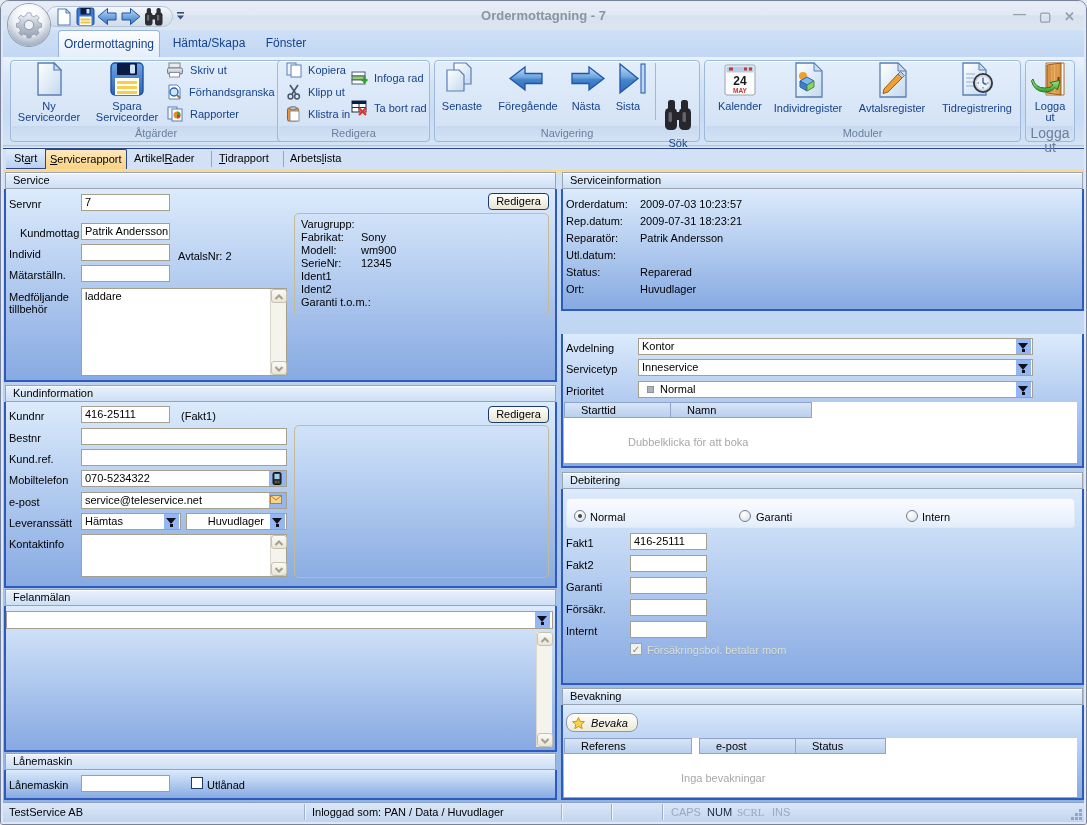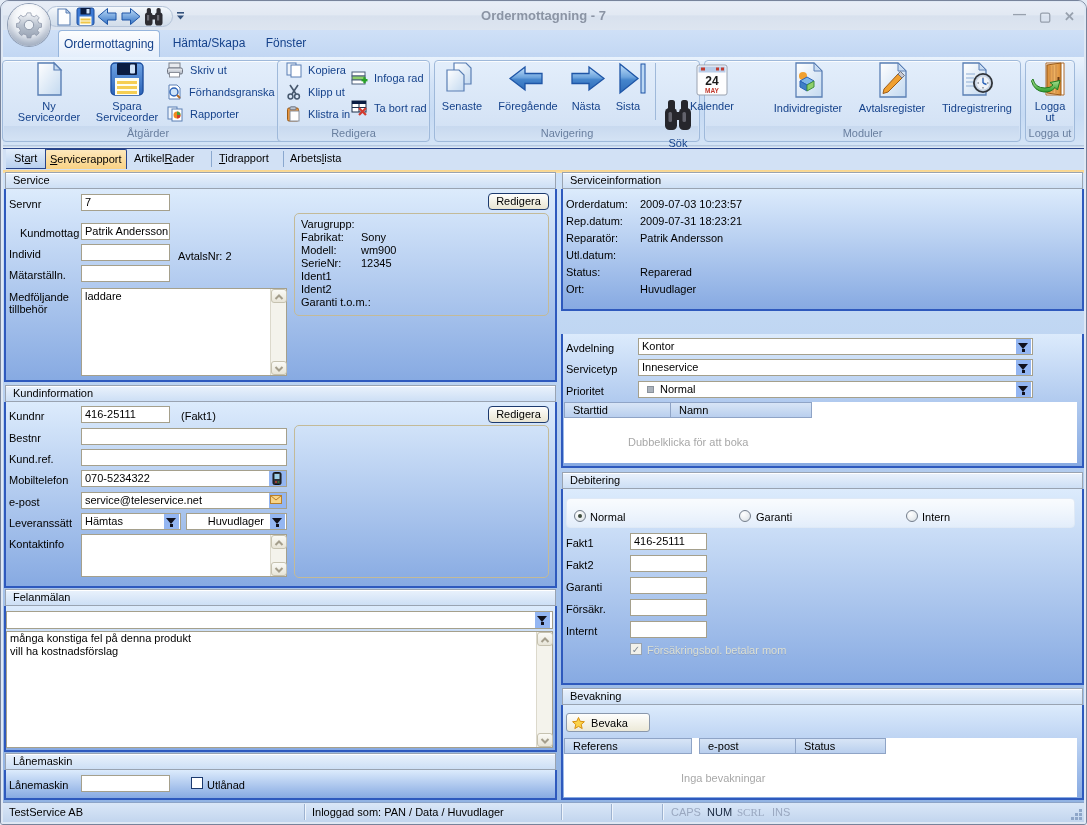--- a/index.html
+++ b/index.html
@@ -72,21 +72,21 @@
 .cmbarr:after { content:""; position:absolute; left:2px; top:4px;
   border:5px solid transparent; border-top:6px solid #10101c; }
 .cmbarr:before { content:""; position:absolute; left:6px; top:10px; width:3px; height:3px; background:#10101c; }
 
 .vsb { position:absolute; width:16px; background:#f4f3ec; border-left:1px solid #dcd9cc; }
 .sbbtn { position:absolute; left:0; width:16px; height:14px;
   background:linear-gradient(#fafaf6, #e8e5d8); border:1px solid #c6c2b0; border-radius:3px;
   text-align:center; }
 .sbbtn svg { display:block; margin:4px auto 0; }
 .gridhdr { position:absolute; height:16px; background:linear-gradient(#d8e5f6, #b9cfee);
-  border:1px solid #8fa4c6; line-height:14px; padding-left:8px; }
+  border:1px solid #8fa4c6; line-height:14px; padding-left:16px; }
 .gray { color:#a8a8a8; }
 .radio { width:12px; height:12px; border-radius:50%; background:radial-gradient(circle at 35% 30%, #fff, #e8ecef 60%, #cdd4da); border:1px solid #747e8c; }
 .rdot { position:absolute; left:3px; top:3px; width:4px; height:4px; border-radius:50%; background:#3c4a3c; }
 .ssep { top:804px; width:1px; height:16px; background:#9db2d0; box-shadow:1px 0 0 #eef4fb; }
 .grp > .lbl11, .grp > .fld, .grp > .abs, .grp > .btn-luna, .grp > .cmbarr, .grp > .vsb, .grp > .gridhdr { z-index:2; }
 .grp .gband, .grp .gbody { z-index:1; }
 </style>
 </head>
 <body>
 <div id="frame"></div>
@@ -156,34 +156,34 @@
         <stop offset=".5" stop-color="#b9c2cf"></stop>
         <stop offset="1" stop-color="#98a3b4"></stop>
       </linearGradient>
     </defs>
   <path fill="url(#gearg)" stroke="#8a94a6" stroke-width=".8" d="M13 2 h4 l.6 3 a10 10 0 0 1 3 1.2 l2.5-1.7 2.8 2.8 -1.7 2.5 a10 10 0 0 1 1.2 3 l3 .6 v4 l-3 .6 a10 10 0 0 1 -1.2 3 l1.7 2.5 -2.8 2.8 -2.5-1.7 a10 10 0 0 1 -3 1.2 l-.6 3 h-4 l-.6-3 a10 10 0 0 1 -3-1.2 l-2.5 1.7 -2.8-2.8 1.7-2.5 a10 10 0 0 1 -1.2-3 l-3-.6 v-4 l3-.6 a10 10 0 0 1 1.2-3 L3.4 7.3 6.2 4.5 8.7 6.2 a10 10 0 0 1 3-1.2 z"></path>
   <circle cx="15" cy="15" r="5" fill="#eef2f7" stroke="#8a94a6"></circle>
 </svg>
 <div class="rtab" id="rtab-active" style="left:58px; width:102px;">Ordermottagning</div>
 <div class="rtab" style="left:168px; width:82px;">Hämta/Skapa</div>
 <div class="rtab" style="left:260px; width:52px;">Fönster</div>
-<div class="rgroup" style="left:2px; width:292px;">
+<div class="rgroup" style="left:10px; width:292px;">
     <div class="rglabel">Åtgärder</div>
   </div>
 <div class="rgroup" style="left:277px; width:153px;">
     <div class="rglabel">Redigera</div>
   </div>
 <div class="rgroup" style="left:434px; width:266px;">
     <div class="rglabel">Navigering</div>
   </div>
 <div class="rgroup" style="left:704px; width:317px;">
     <div class="rglabel">Moduler</div>
   </div>
 <div class="rgroup" style="left:1025px; width:50px;">
-    <div class="rglabel" style="font-size:11px;">Logga ut</div>
+    <div class="rglabel" style="font-size:14px;">Logga ut</div>
   </div>
 
 <div class="bigbtn" style="left:16px;">
  <svg width="34" height="36" viewBox="0 0 34 36">
       <path d="M6 2 h16 l7 7 v25 h-23 z" fill="url(#pg)" stroke="#5a7fb4" stroke-width="1.4"></path>
       <path d="M22 2 l7 7 h-7 z" fill="#c9dcf2" stroke="#5a7fb4" stroke-width="1.2"></path>
  <defs>
         <linearGradient id="pg" x1="0" y1="0" x2="1" y2="1">
           <stop offset="0" stop-color="#ffffff"></stop>
           <stop offset="1" stop-color="#c3d9f0"></stop>
@@ -336,21 +336,21 @@
         <rect x="8" y="2" width="7" height="12" rx="2.5"></rect>
         <rect x="21" y="2" width="7" height="12" rx="2.5"></rect>
         <rect x="15" y="14" width="6" height="8"></rect>
       </g>
       <rect x="8.5" y="14" width="3.5" height="10" rx="1.5" fill="#62626c"></rect>
       <rect x="22.5" y="14" width="3.5" height="10" rx="1.5" fill="#62626c"></rect>
     </svg>
  <div class="lbl">Sök</div>
 </div>
 
-<div class="bigbtn" style="left:679px;">
+<div class="bigbtn" style="left:707px;">
  <svg width="34" height="36" viewBox="0 0 34 36">
   <rect x="2" y="4" width="30" height="30" rx="2" fill="#fdfdfe" stroke="#9aa2b0"></rect>
   <rect x="3.5" y="5.5" width="27" height="6" fill="#b8cce8"></rect>
   <g fill="#c23a2e">
         <rect x="6" y="6.5" width="4" height="3"></rect>
         <rect x="21" y="6.5" width="3" height="3"></rect>
         <rect x="26" y="6.5" width="3" height="3"></rect>
       </g>
   <text x="17" y="24" font-family="Liberation Sans" font-size="12" font-weight="bold" fill="#1a1a1a" text-anchor="middle">24</text>
   <text x="17" y="31.5" font-family="Liberation Sans" font-size="6.5" font-weight="bold" fill="#c23a2e" text-anchor="middle">MAY</text>
@@ -516,21 +516,20 @@
       </div>
     </div>
  <div class="abs" style="left:290px; top:40px; width:255px; height:153px; border:1px solid #c3ba98; border-radius:5px;"></div>
 </div>
 
 <div class="grp" style="left:4px; top:589px; width:553px; height:163px;">
  <div class="gband">Felanmälan</div>
  <div class="gbody"></div>
  <div class="fld" style="left:2px; top:22px; width:547px; height:18px;"></div>
  <div class="cmbarr" style="left:531px; top:23px; height:16px;"></div>
- <div class="fld" style="left:2px; top:42px; width:547px; height:117px; line-height:13px;">många konstiga fel på denna produkt<br>vill ha kostnadsförslag</div>
  <div class="vsb" style="left:532px; top:43px; height:115px;">
    <div class="sbbtn" style="top:0;">
         <svg width="10" height="6" viewBox="0 0 10 6">
           <path d="M1.5 5 L5 1.5 8.5 5" fill="none" stroke="#a49e8c" stroke-width="2"></path>
         </svg>
       </div>
       <div class="sbbtn" style="bottom:0;">
         <svg width="10" height="6" viewBox="0 0 10 6">
           <path d="M1.5 1 L5 4.5 8.5 1" fill="none" stroke="#a49e8c" stroke-width="2"></path>
         </svg>
@@ -593,21 +592,21 @@
  <div class="fld" style="left:69px; top:127px; width:77px;"></div>
  <div class="lbl11" style="left:5px; top:153px;">Internt</div>
  <div class="fld" style="left:69px; top:149px; width:77px;"></div>
  <div class="abs" style="left:69px; top:171px; width:12px; height:12px; background:#f2f1ea; border:1px solid #99a3ae; color:#7f8a96; font-size:10px; line-height:11px; text-align:center;">✓</div>
  <div class="lbl11" style="left:86px; top:172px; color:#dcdfd2; text-shadow:0 1px 0 rgba(120,130,150,.35);">Försäkringsbol. betalar mom</div>
 </div>
 
 <div class="grp" style="left:561px; top:688px; width:523px; height:112px;">
  <div class="gband">Bevakning</div>
  <div class="gbody"></div>
- <div class="abs" style="left:5px; top:25px; width:84px; height:19px; background:linear-gradient(#fefefd,#ece9d8); border:1px solid #8a98ac; border-radius:3px; line-height:17px;">
+ <div class="abs" style="left:5px; top:25px; width:72px; height:19px; background:linear-gradient(#fefefd,#ece9d8); border:1px solid #8a98ac; border-radius:8px; line-height:17px;font-style:italic;">
    <svg width="13" height="13" style="vertical-align:middle; margin-left:5px;" viewBox="0 0 13 13">
         <path d="M6.5 0.5 l1.7 3.8 4.2 .4 -3.2 2.8 1 4.1 -3.7-2.2 -3.7 2.2 1-4.1 L0.6 4.7 l4.2-.4 z" fill="#fbd34a" stroke="#d8900f"></path>
       </svg>
    <span style="vertical-align:middle; margin-left:3px;">Bevaka</span></div>
  <div class="abs" style="left:3px; top:50px; width:513px; height:59px; background:#fff;"></div>
  <div class="gridhdr" style="left:3px; top:50px; width:128px;">Referens</div>
  <div class="gridhdr" style="left:138px; top:50px; width:97px;">e-post</div>
  <div class="gridhdr" style="left:234px; top:50px; width:91px;">Status</div>
  <div class="lbl11 gray" style="left:120px; top:84px;">Inga bevakningar</div>
 </div>

